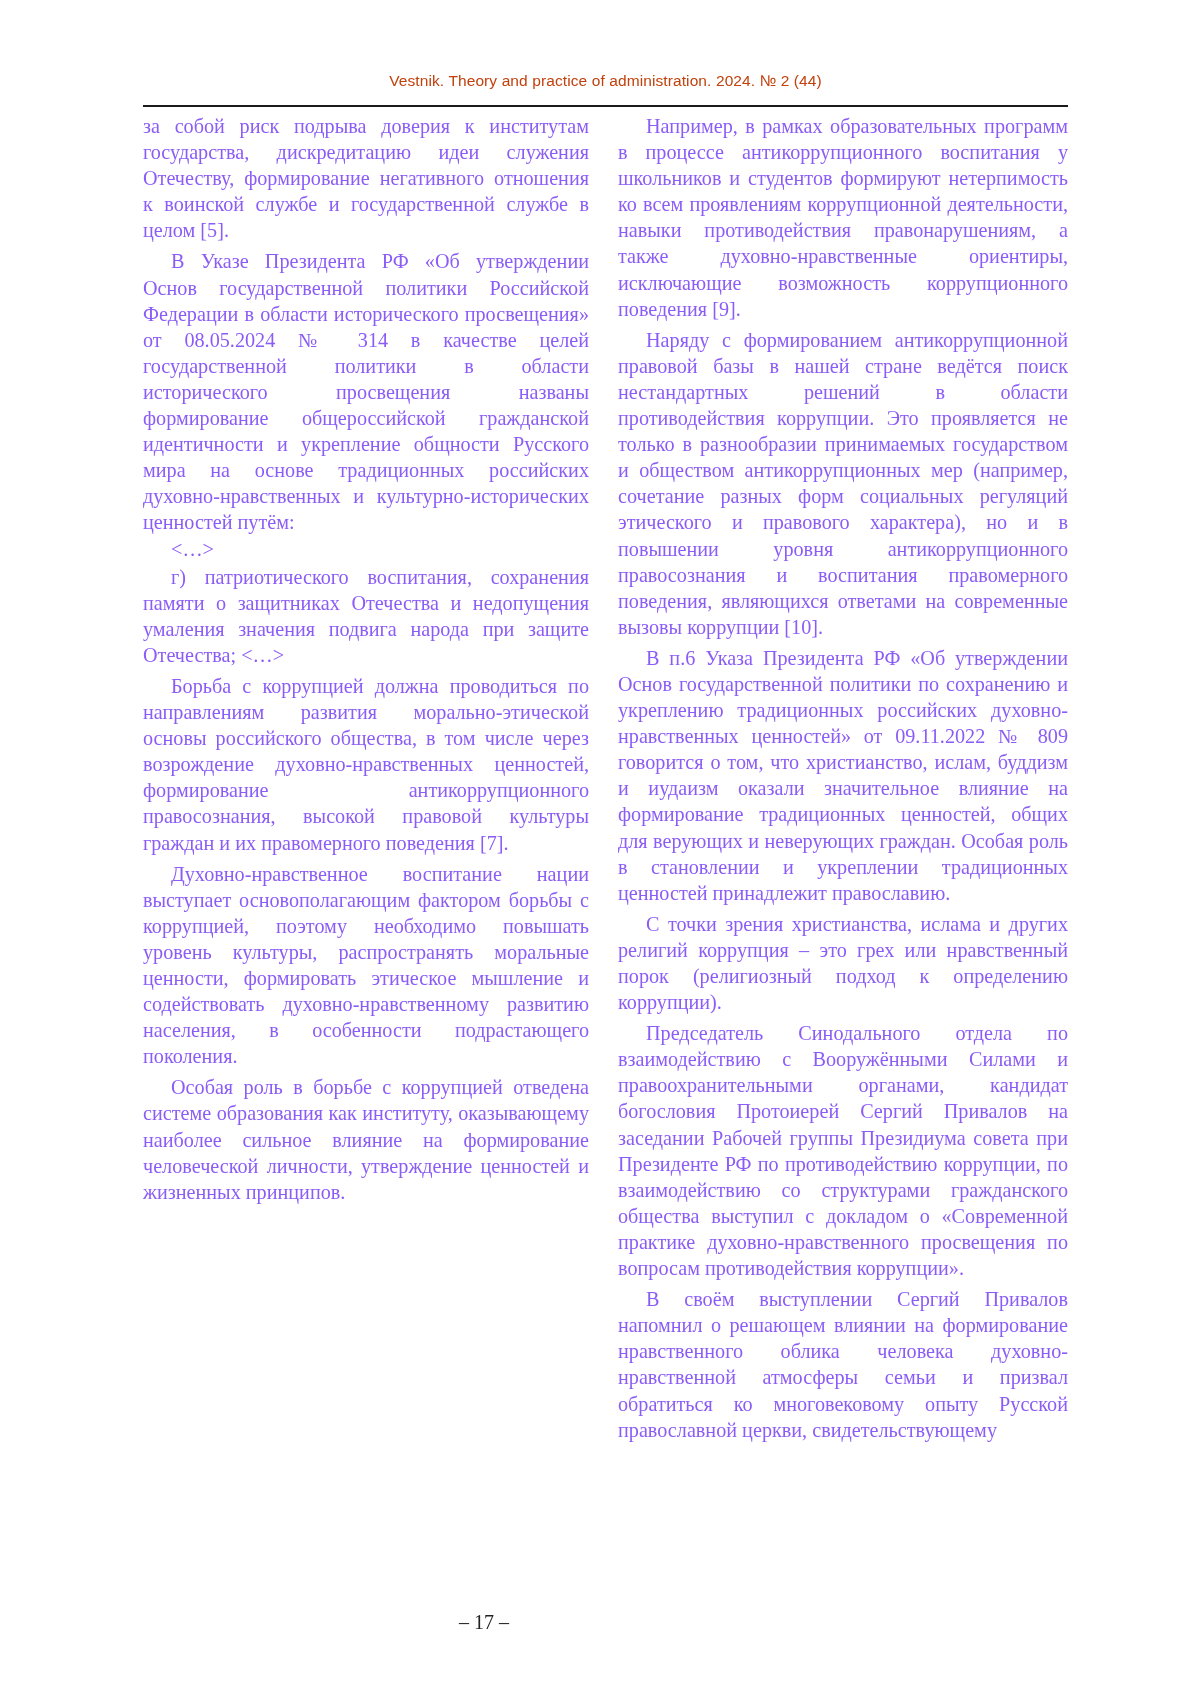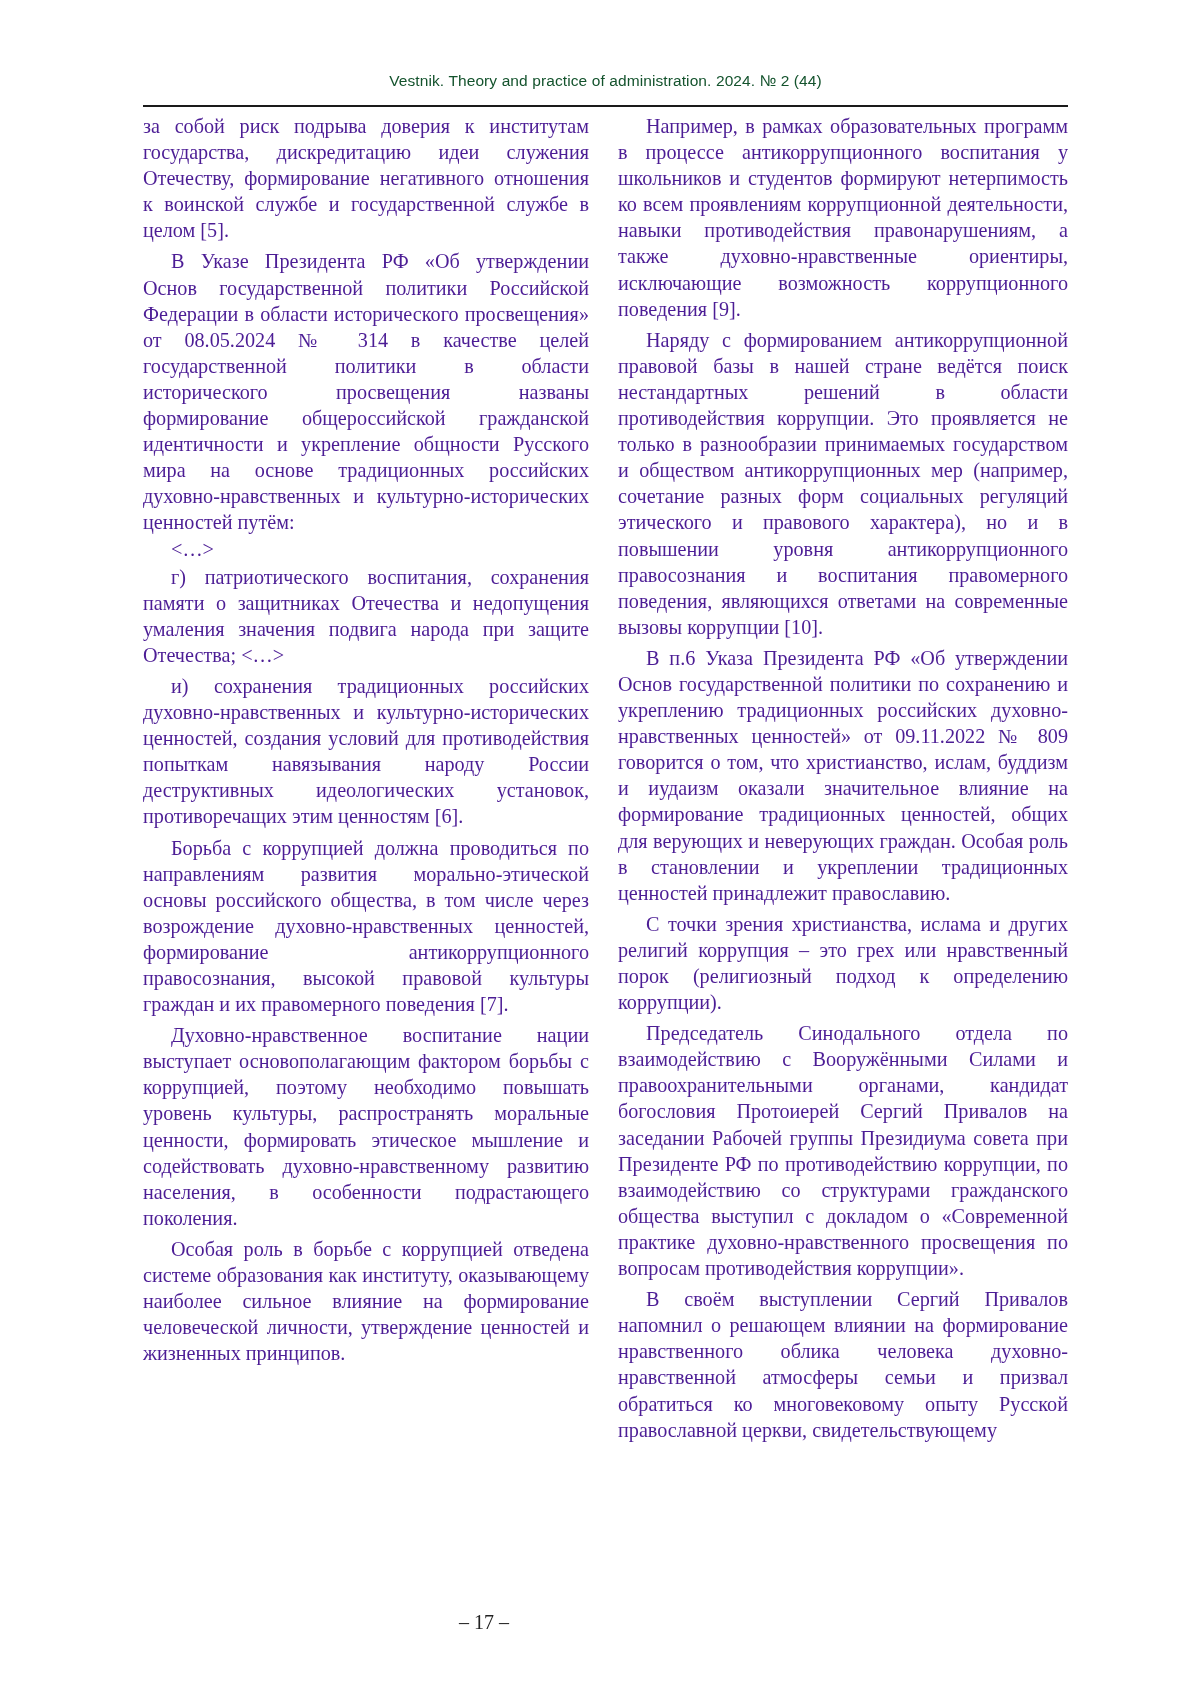--- a/index.html
+++ b/index.html
@@ -2,30 +2,30 @@
 <html><head>
   <meta charset="utf-8">
   <style>
     html, body { margin: 0; padding: 0; background: #ffffff; }
     body { width: 1200px; height: 1698px; position: relative; overflow: hidden; }
     .page { position: absolute; left: 0; top: 0; width: 1200px; height: 1698px; background: #fff; }
     .running-head {
       position: absolute; left: 143px; top: 72px; width: 925px;
       text-align: center;
       font-family: "Liberation Sans", sans-serif;
-      font-size: 15.5px; color: #14532d; letter-spacing: 0.1px;
+      font-size: 15.5px; color: #c2410c; letter-spacing: 0.1px;
     }
     .head-rule {
       position: absolute; left: 143px; top: 105px; width: 925px; height: 2px;
       background: #1a1a1a;
     }
     .col {
       position: absolute; top: 113px;
       font-family: "Liberation Serif", serif;
-      font-size: 20.2px; line-height: 26.1px; color: #4c1d95;
+      font-size: 20.2px; line-height: 26.1px; color: #8b5cf6;
       text-align: justify; hyphens: manual;
     }
     .col-left { left: 143px; width: 446px; }
     .col-right { left: 618px; width: 450px; }
     .col p { margin: 0 0 5px 0; text-indent: 28px; }
     .col p.cont { text-indent: 0; }
     .col p.ellipsis { text-indent: 28px; margin-bottom: 2px; }
     .folio {
       position: absolute; left: 0; top: 1611px; width: 968px; text-align: center;
       font-family: "Liberation Serif", serif; font-size: 20px; color: #222;
@@ -36,21 +36,20 @@
 
 <div class="page">
   <div class="running-head">Vestnik. Theory and practice of administration. 2024. № 2 (44)</div>
   <div class="head-rule"></div>
 
   <div class="col col-left">
     <p class="cont">за собой риск подрыва доверия к институтам государства, дискредитацию идеи служения Отечеству, формирование негативного отношения к воинской службе и государственной службе в целом [5].</p>
     <p style="margin-bottom:0">В Указе Президента РФ «Об утверждении Основ государственной политики Российской Федерации в области исторического просвещения» от 08.05.2024 № 314 в качестве целей государственной политики в области исторического просвещения названы формирование общероссийской гражданской идентичности и укрепление общности Русского мира на основе традиционных российских духовно-нравственных и культурно-исторических ценностей путём:</p>
     <p class="ellipsis">&lt;…&gt;</p>
     <p>г) патриотического воспитания, сохранения памяти о защитниках Отечества и недопущения умаления значения подвига народа при защите Отечества; &lt;…&gt;</p>
-    <p>и) сохранения традиционных российских духовно-нравственных и культурно-исторических ценностей, создания условий для противодействия попыткам навязывания народу России деструктивных идеологических установок, противоречащих этим ценностям [6].</p>
     <p>Борьба с коррупцией должна проводиться по направлениям развития морально-этической основы российского общества, в том числе через возрождение духовно-нравственных ценностей, формирование антикоррупционного правосознания, высокой правовой культуры граждан и их правомерного поведения [7].</p>
     <p>Духовно-нравственное воспитание нации выступает основополагающим фактором борьбы с коррупцией, поэтому необходимо повышать уровень культуры, распространять моральные ценности, формировать этическое мышление и содействовать духовно-нравственному развитию населения, в особенности подрастающего поколения.</p>
     <p>Особая роль в борьбе с коррупцией отведена системе образования как институту, оказывающему наиболее сильное влияние на формирование человеческой личности, утверждение ценностей и жизненных принципов.</p>
   </div>
 
   <div class="col col-right">
     <p>Например, в рамках образовательных программ в процессе антикоррупционного воспитания у школьников и студентов формируют нетерпимость ко всем проявлениям коррупционной деятельности, навыки противодействия правонарушениям, а также духовно-нравственные ориентиры, исключающие возможность коррупционного поведения [9].</p>
     <p>Наряду с формированием антикоррупционной правовой базы в нашей стране ведётся поиск нестандартных решений в области противодействия коррупции. Это проявляется не только в разнообразии принимаемых государством и обществом антикоррупционных мер (например, сочетание разных форм социальных регуляций этического и правового характера), но и в повышении уровня антикоррупционного правосознания и воспитания правомерного поведения, являющихся ответами на современные вызовы коррупции [10].</p>
     <p>В п.6 Указа Президента РФ «Об утверждении Основ государственной политики по сохранению и укреплению традиционных российских духовно-нравственных ценностей» от 09.11.2022 № 809 говорится о том, что христианство, ислам, буддизм и иудаизм оказали значительное влияние на формирование традиционных ценностей, общих для верующих и неверующих граждан. Особая роль в становлении и укреплении традиционных ценностей принадлежит православию.</p>
     <p>С точки зрения христианства, ислама и других религий коррупция – это грех или нравственный порок (религиозный подход к определению коррупции).</p>

